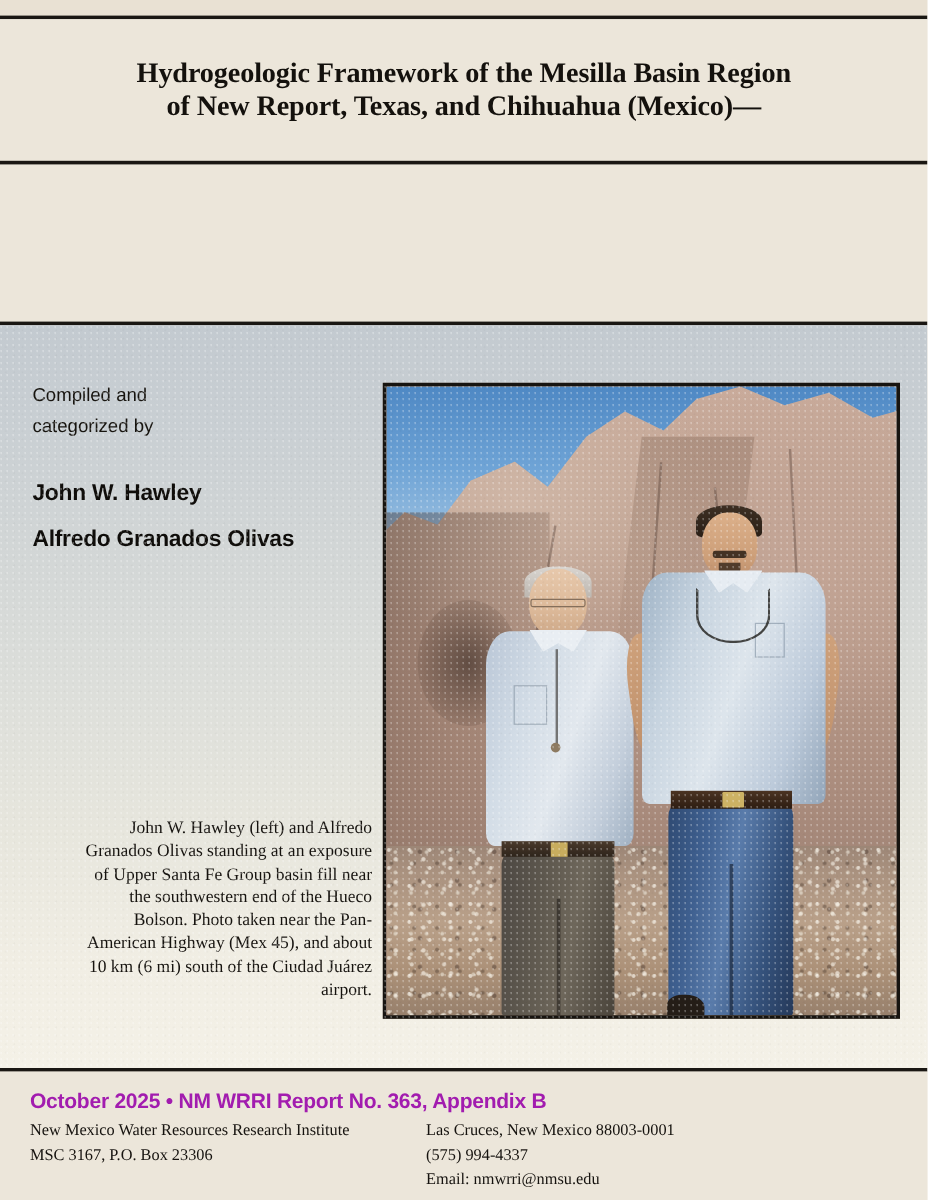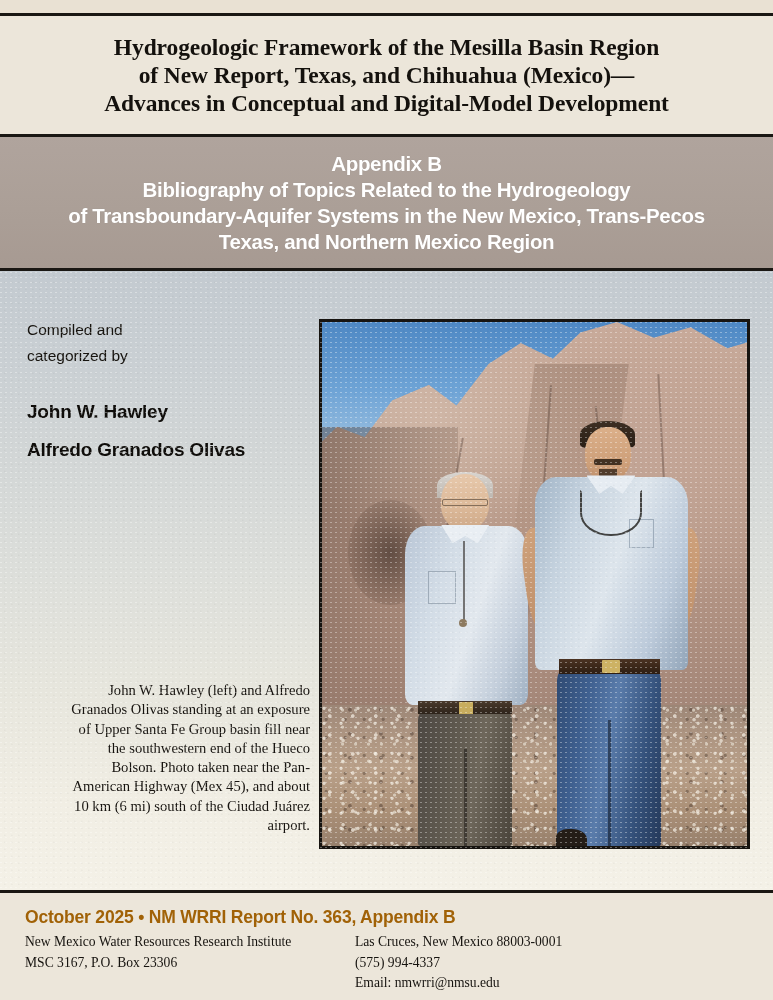--- a/index.html
+++ b/index.html
@@ -413,21 +413,21 @@
     position: absolute;
     left: 0; top: 893px;
     width: 773px; height: 107px;
     background: #ece6da;
   }
   .footer-title {
     position: absolute;
     left: 25px; top: 14px;
     font-weight: bold;
     font-size: 17.5px;
-    color: #a16207;
+    color: #a21caf;
     letter-spacing: -0.2px;
     white-space: nowrap;
   }
   .footer-col {
     position: absolute;
     font-family: "Liberation Serif", "DejaVu Serif", serif;
     font-size: 13.6px;
     line-height: 20.6px;
     color: #16130f;
     white-space: nowrap;
@@ -439,30 +439,23 @@
 <body>
 
 <div class="page">
 
   <div class="top-strip"></div>
   <div class="top-rule"></div>
 
   <div class="title-block">
     <div class="title-line">Hydrogeologic Framework of the Mesilla Basin Region</div>
     <div class="title-line">of New Report, Texas, and Chihuahua (Mexico)—</div>
-    <div class="title-line">Advances in Conceptual and Digital-Model Development</div>
   </div>
 
   <div class="banner-rule-top"></div>
-  <div class="banner">
-    <div class="banner-line">Appendix B</div>
-    <div class="banner-line">Bibliography of Topics Related to the Hydrogeology</div>
-    <div class="banner-line">of Transboundary-Aquifer Systems in the New Mexico, Trans-Pecos</div>
-    <div class="banner-line">Texas, and Northern Mexico Region</div>
-  </div>
   <div class="banner-rule-bot"></div>
 
   <div class="body-area">
 
     <div class="compiled">
       <div>Compiled and</div>
       <div>categorized by</div>
     </div>
 
     <div class="authors">

